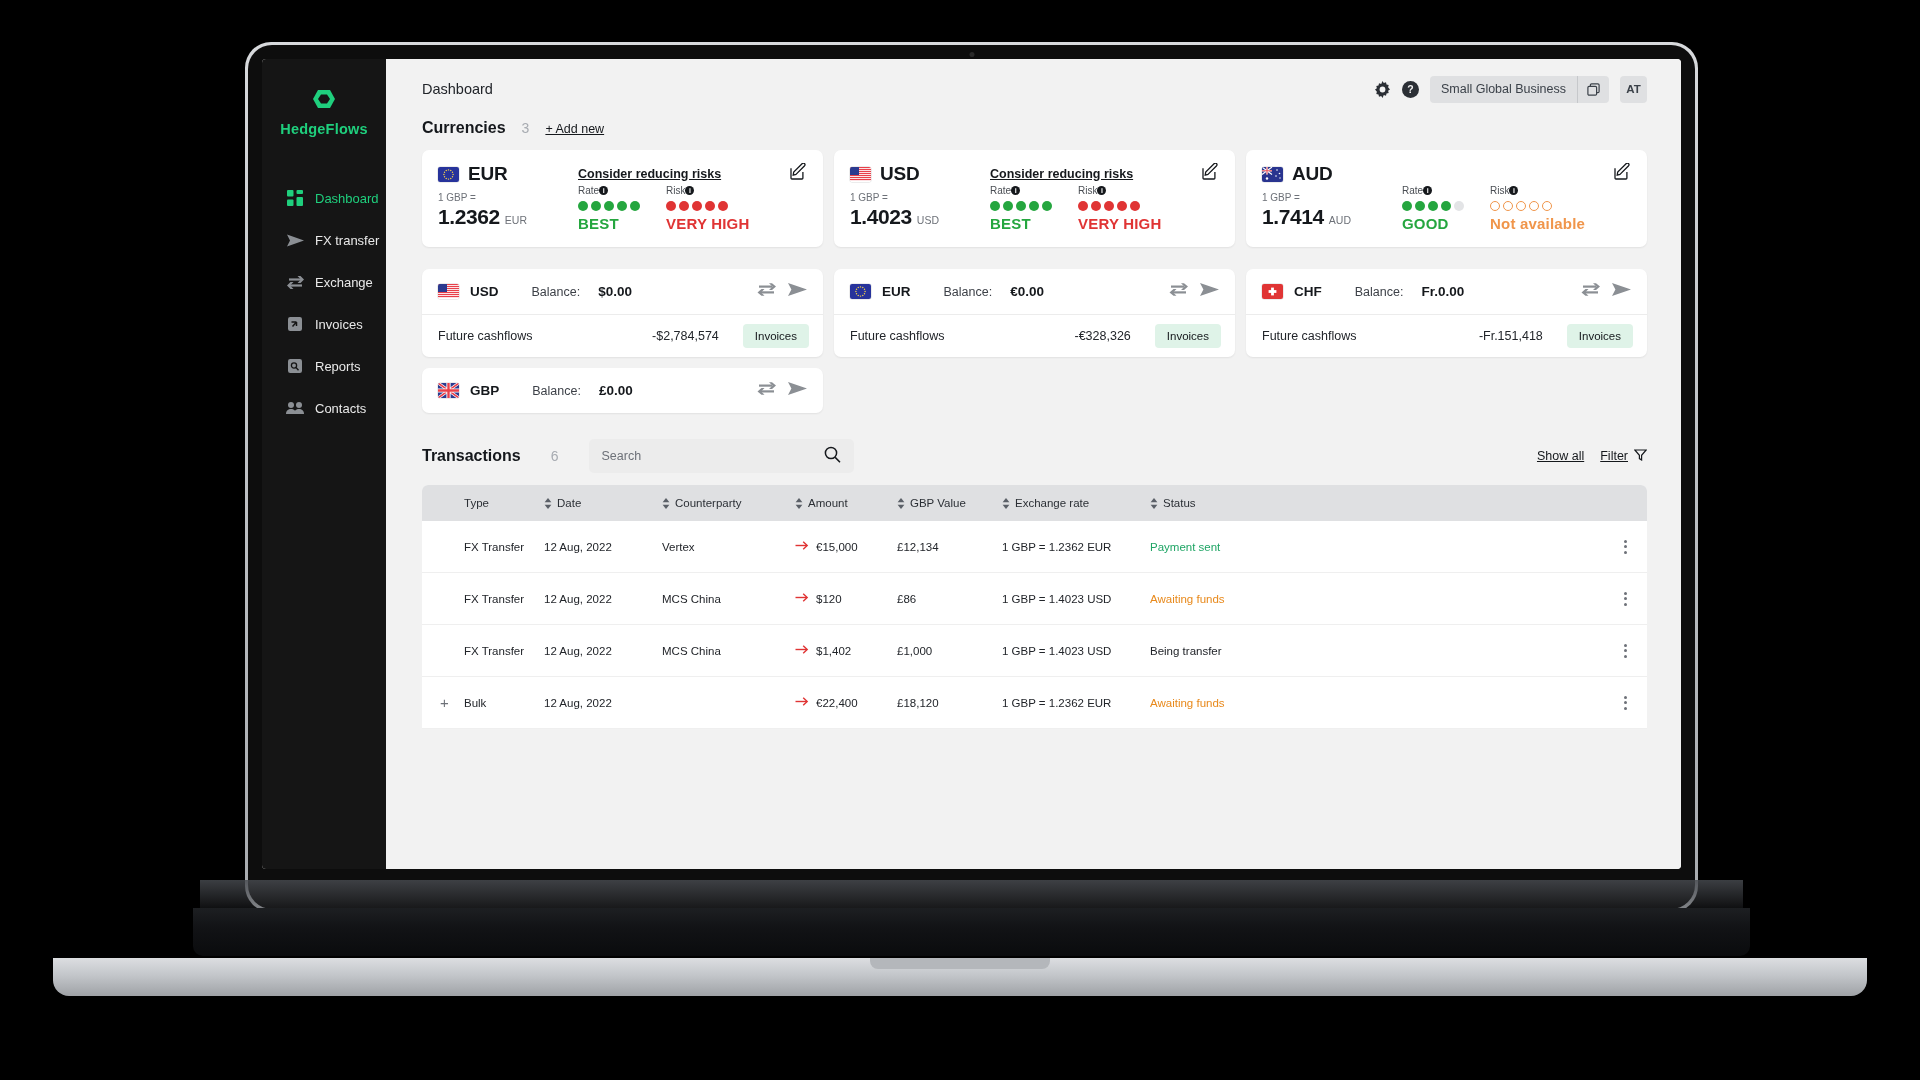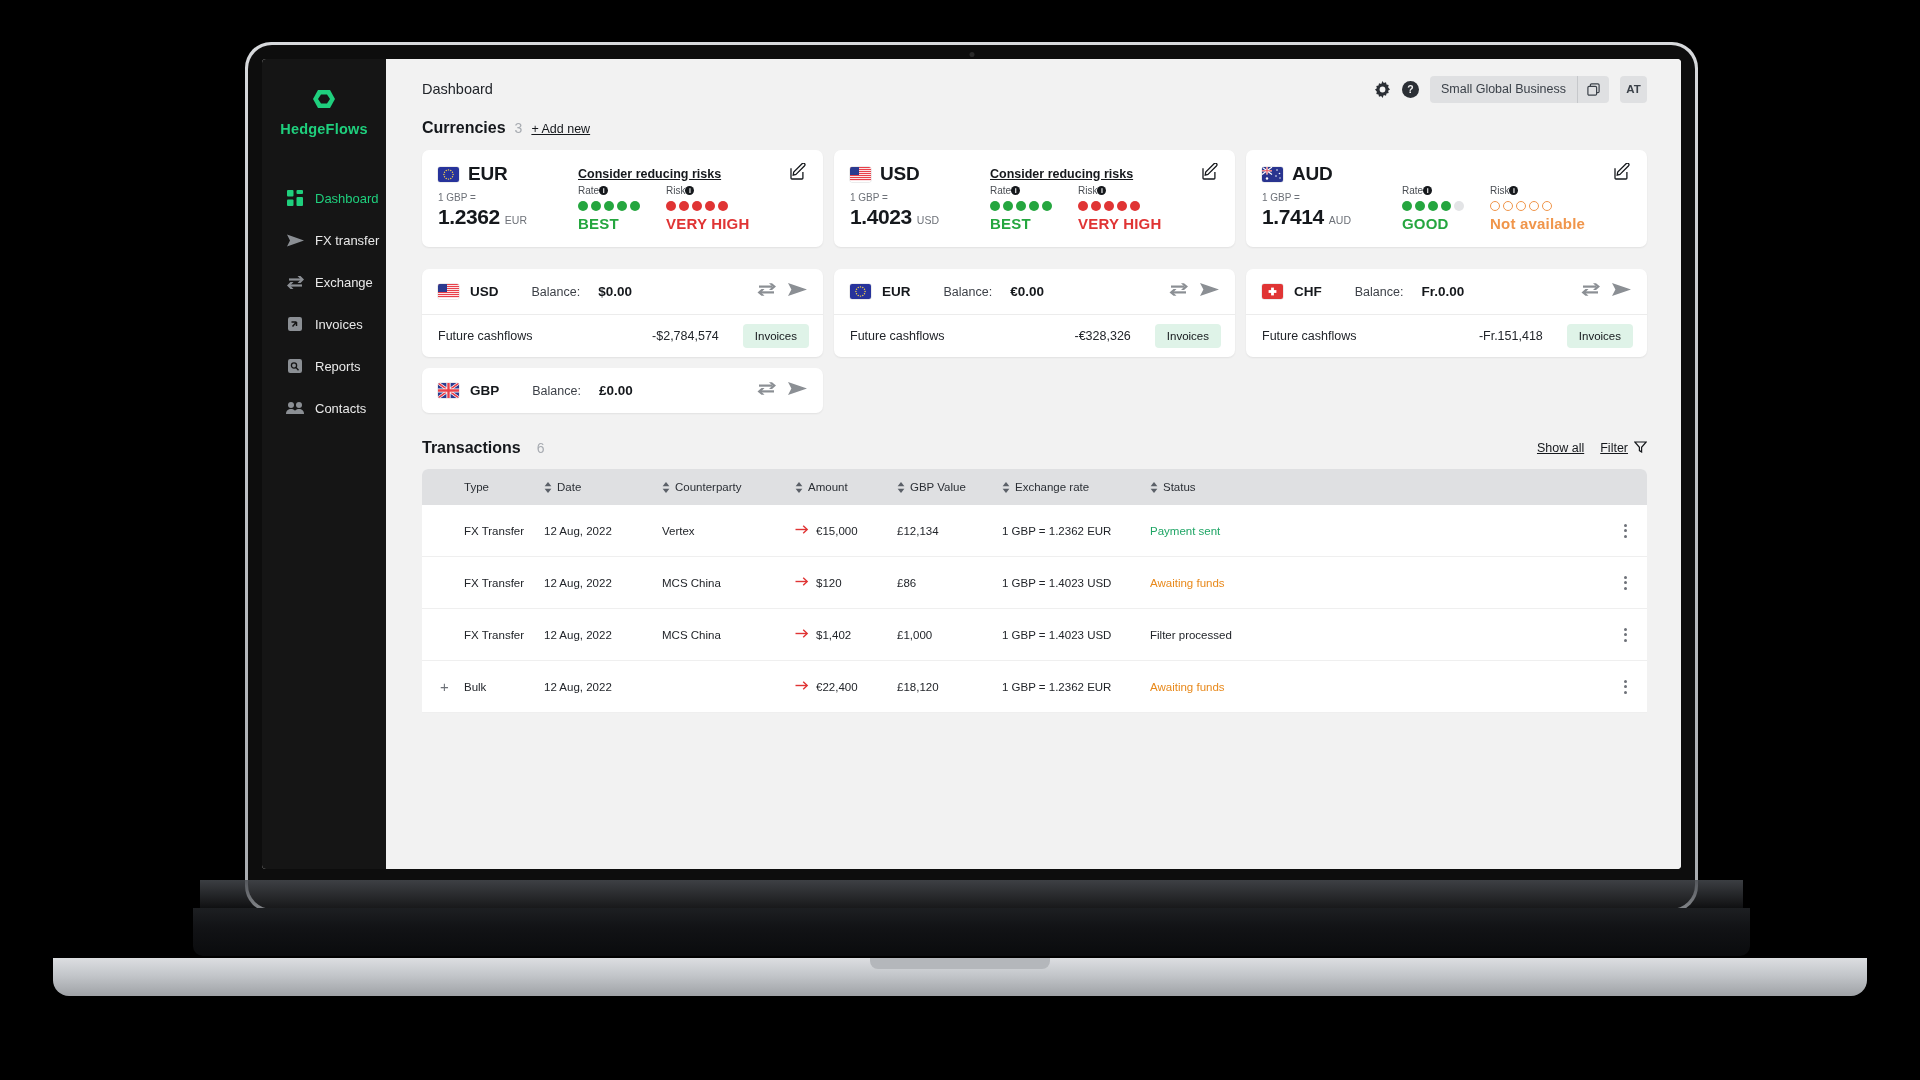--- a/index.html
+++ b/index.html
@@ -96,21 +96,21 @@
   }
   .org-name { font-size:12.5px; color:#3b4149; padding: 0 11px; }
   .org-copy { border-left:1px solid #c6c8cb; padding:0 9px; height:100%; display:flex; align-items:center; cursor:pointer;}
   .avatar {
     width:27px;height:27px;border-radius:4px;background:#dfe0e2;color:#3b4149;
     font-size:11.5px;font-weight:600;display:flex;align-items:center;justify-content:center;
   }
 
   .content { padding: 0 34px 0 36px; flex:1; overflow:hidden; }
 
-  .section-head { display:flex; align-items:baseline; gap:9px; margin-bottom: 13px; }
+  .section-head { display:flex; align-items:baseline; gap:16px; margin-bottom: 13px; }
   .section-title { font-size:16px; font-weight:700; color:#15181c; }
   .section-count { font-size:14px; color:#a7abb1; }
   .add-new { font-size:12.5px; color:#15181c; text-decoration:underline; cursor:pointer; }
   .head-right { margin-left:auto; display:flex; align-items:center; gap:16px; }
   .link-underline { font-size:12.5px; color:#15181c; text-decoration:underline; cursor:pointer; }
 
   
   .cards-row { display:flex; gap:11px; }
   .ccard {
     flex:1; background:#fff; border-radius:7px; padding:13px 16px 15px 16px;
@@ -156,21 +156,21 @@
   }
   .fc-label { font-size:12.5px; color:#22252a; }
   .fc-val { font-size:12.5px; color:#22252a; margin-left:auto; }
   .invoices-btn {
     background:#dff3e8; color:#15181c; font-size:11.5px; border-radius:4px;
     padding:6px 12px; cursor:pointer; margin-left:14px;
   }
 
   
   .tx-wrap { margin-top: 26px; }
-  .tx-head { display:flex; align-items:center; gap:16px; margin-bottom:12px; }
+  .tx-head { display:flex; align-items:center; gap:30px; margin-bottom:12px; }
   .search-box {
     background:#ececec; border-radius:5px; width:265px; height:34px;
     display:flex; align-items:center; padding: 0 13px; gap:8px;
   }
   .search-box input {
     border:none; background:transparent; outline:none; flex:1;
     font-family:"Liberation Sans",sans-serif; font-size:12.5px; color:#22252a;
   }
   .search-box input::placeholder { color:#6d7178; }
   .table { background:#fff; border-radius:6px 6px 0 0; overflow:hidden; }
@@ -650,20 +650,29 @@
                     <div style="flex:1"></div>
                     <div style="flex:1"></div>
                   </div>
                 </div>
             </div>
 
             <div class="tx-wrap">
               <div class="tx-head">
                 <span class="section-title">Transactions</span>
                 <span class="section-count">6</span>
+                <div class="search-box">
+                  <input placeholder="Search" style="">
+                  <span>
+                    <svg width="17" height="17" viewBox="0 0 17 17" fill="none" stroke="#15181c" stroke-width="1.5">
+                        <circle cx="7" cy="7" r="5.6"></circle>
+                        <path d="M11.2 11.4 L16 16.2"></path>
+                      </svg>
+                  </span>
+                </div>
                 <span class="head-right">
                   <span class="link-underline">Show all</span>
                   <span style="display:flex;align-items:center;gap:6px;">
                     <span class="link-underline">Filter</span>
                     <span>
                       <svg width="13" height="12" viewBox="0 0 13 12" fill="none" stroke="#15181c" stroke-width="1.2">
                           <path d="M0.8 1 H12.2 L7.6 6.3 V11 L5.4 9.6 V6.3 Z"></path>
                         </svg>
                     </span>
                   </span>
@@ -792,21 +801,21 @@
                       <div class="td c-party">MCS China</div>
                       <div class="td c-amount">
                         <span><svg width="14" height="11" viewBox="0 0 14 11" fill="none" stroke="#e03434" stroke-width="1.4">
                             <path d="M0.5 5.5 H12"></path>
                             <path d="M8.2 1.8 L12.2 5.5 L8.2 9.2"></path>
                           </svg></span>
                         <span>$1,402</span>
                       </div>
                       <div class="td c-gbp">£1,000</div>
                       <div class="td c-rate">1 GBP = 1.4023 USD</div>
-                      <div class="td c-status st-dark">Filter processed</div>
+                      <div class="td c-status st-dark">Being transfer</div>
                       <div class="td c-menu">
                         <span class="kebab">
                           <i></i>
                           <i></i>
                           <i></i>
                         </span>
                       </div>
                     </div>
                     <div class="tr">
                       <div class="td c-expand">

